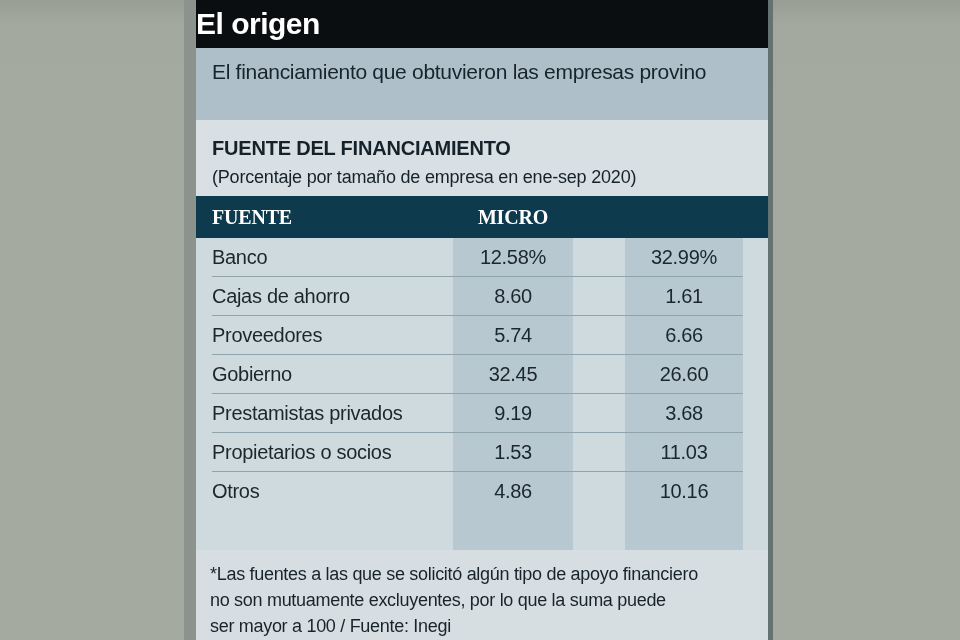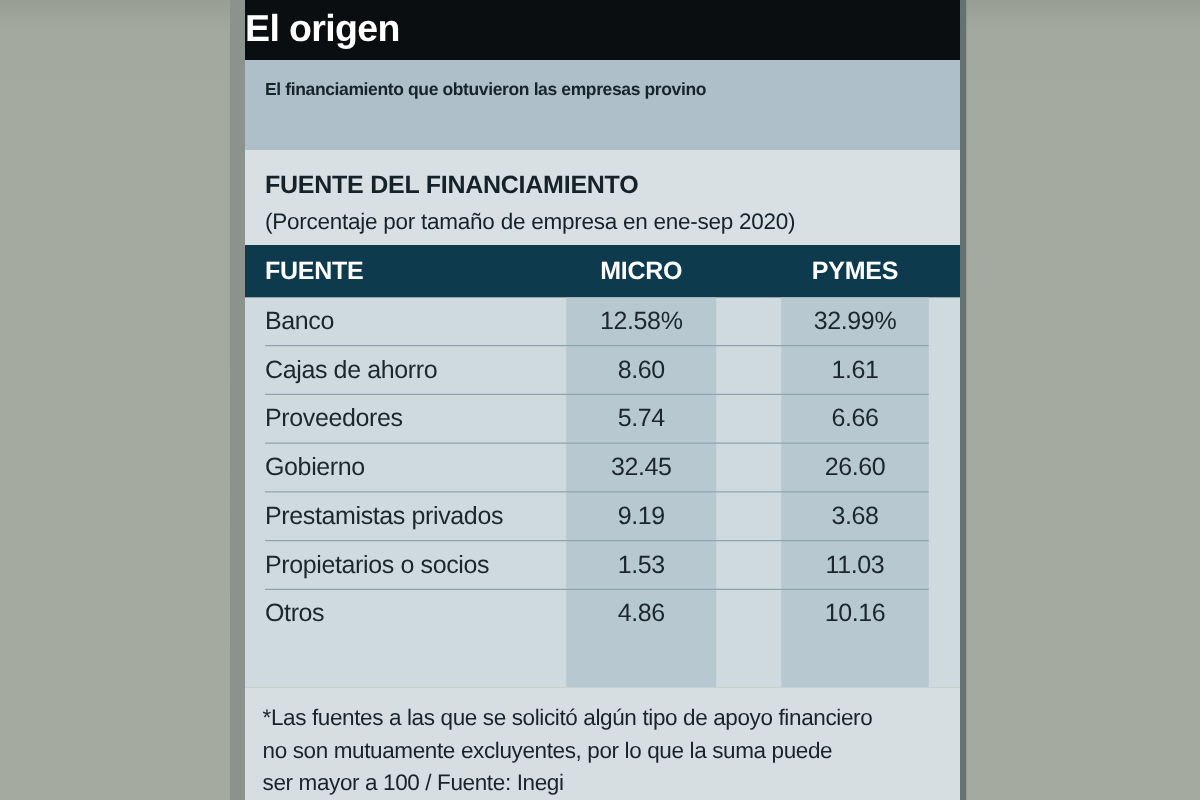--- a/index.html
+++ b/index.html
@@ -20,36 +20,36 @@
   .title-bar {
     position:absolute; left:0; top:0; width:572px; height:48px;
     background:#0a0e10; color:#ffffff;
     font-size:30px; font-weight:bold; line-height:48px;
     letter-spacing:-0.5px;
   }
 
   .desc {
     position:absolute; left:0; top:48px; width:572px; height:72px;
     background:#aebfc9; color:#18242b;
-    font-size:14px; line-height:27px; letter-spacing:-0.3px;
-    padding:10px 16px 0 16px; white-space:nowrap;font-weight:bold;
+    font-size:21px; line-height:27px; letter-spacing:-0.3px;
+    padding:10px 16px 0 16px; white-space:nowrap;
   }
 
   .sect {
     position:absolute; left:0; top:120px; width:572px; height:76px;
     background:#d8e0e3; color:#15222a; padding:17px 16px 0 16px;
   }
   .sect-heading { font-size:20px; font-weight:bold; letter-spacing:-0.2px; margin-bottom:7px; white-space:nowrap; }
   .sect-sub     { font-size:18px; letter-spacing:-0.2px; white-space:nowrap; }
 
   .thead {
     position:absolute; left:0; top:196px; width:572px; height:42px;
     background:#0e3a4d; color:#ffffff; font-size:20px; font-weight:bold; letter-spacing:-0.2px;
   }
-  .col-label { position:absolute; top:0; line-height:42px; }
+  .col-label { position:absolute; top:0; line-height:42px;font-family:Liberation Serif, serif; }
   .c-fuente  { left:16px; }
   .c-micro   { left:257px; width:120px; text-align:center; }
   .c-pymes   { left:429px; width:118px; text-align:center; }
 
   .tbody {
     position:absolute; left:0; top:238px; width:572px; height:312px;
     background:#cfdadf;
   }
   .band { position:absolute; top:0; height:312px; background:#b8c8d1; }
   .band-micro { left:257px; width:120px; }
@@ -89,21 +89,20 @@
     </div>
 
     <div class="sect">
       <div class="sect-heading">FUENTE DEL FINANCIAMIENTO</div>
       <div class="sect-sub">(Porcentaje por tamaño de empresa en ene-sep 2020)</div>
     </div>
 
     <div class="thead">
       <div class="col-label c-fuente">FUENTE</div>
       <div class="col-label c-micro">MICRO</div>
-      <div class="col-label c-pymes">PYMES</div>
     </div>
 
     <div class="tbody">
       <div class="band band-micro"></div>
       <div class="band band-pymes"></div>
 
       <div class="row">
         <div class="row-text cell-fuente">Banco</div>
         <div class="row-text cell-micro">12.58%</div>
         <div class="row-text cell-pymes">32.99%</div>

